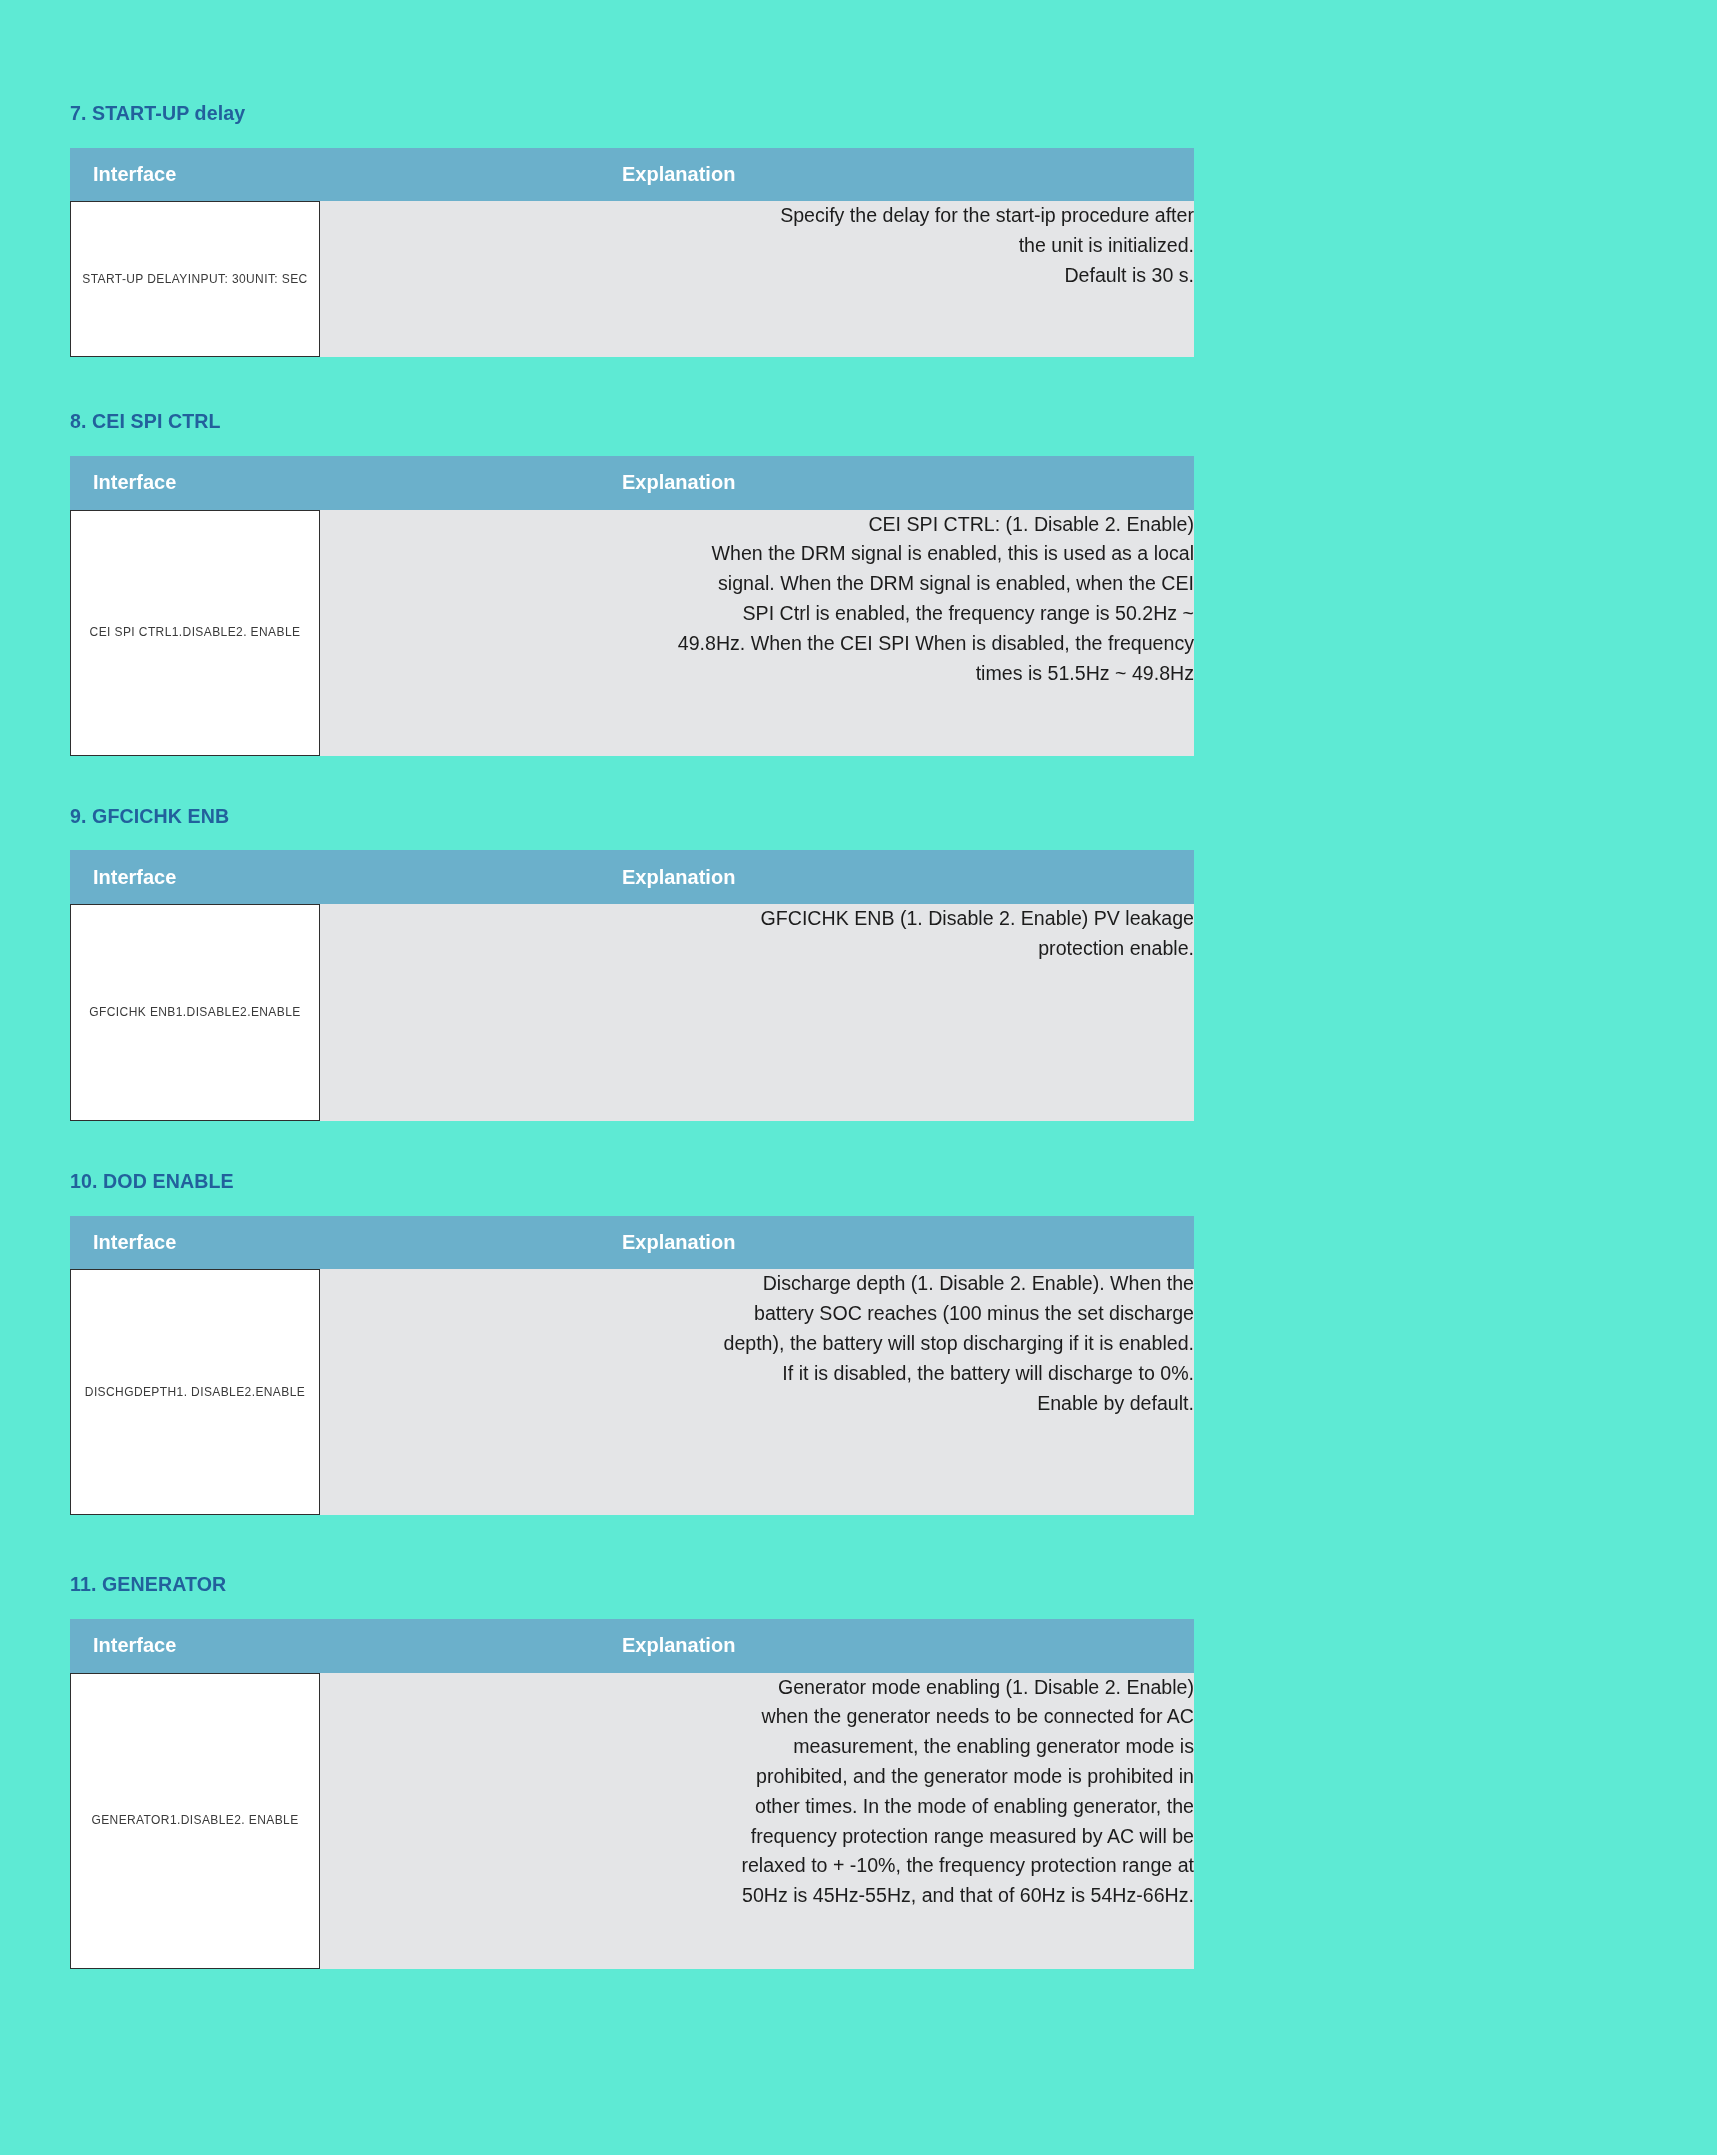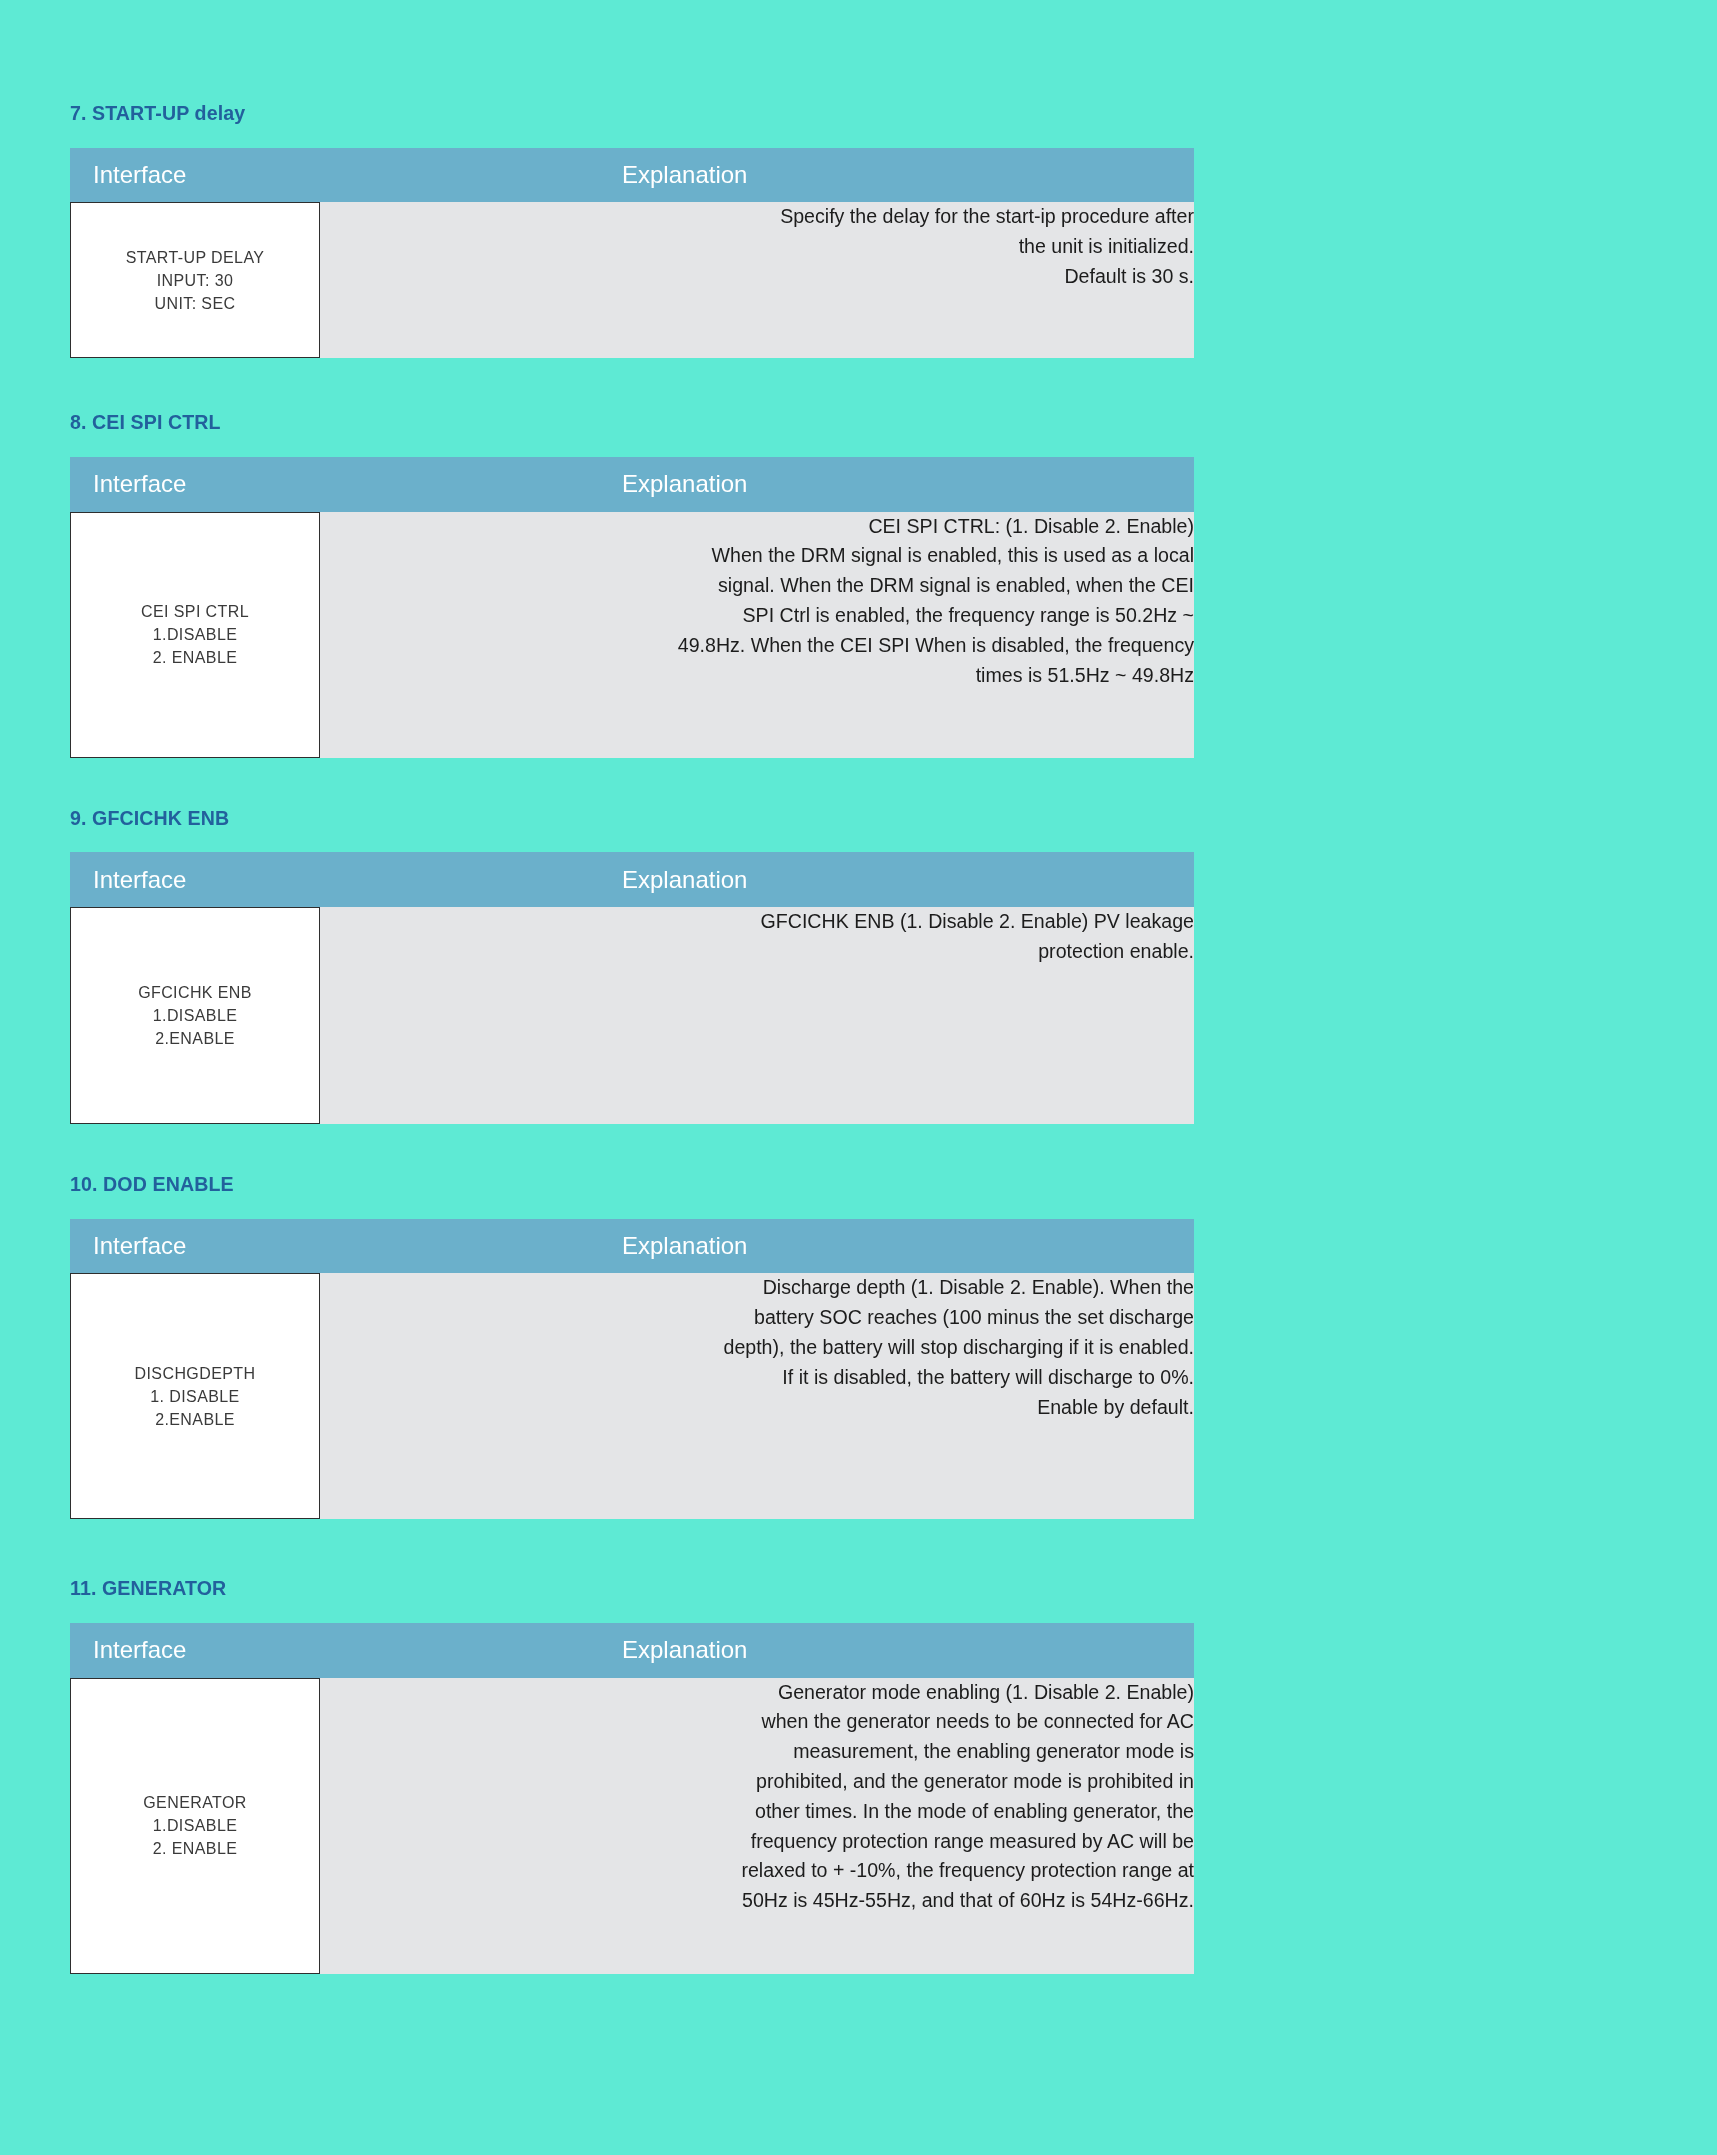--- a/index.html
+++ b/index.html
@@ -45,22 +45,22 @@
   
   .spec-table {
     width: 1123px;
     border-collapse: collapse;
     table-layout: fixed;
   }
   .thead-row th {
     background: #6bb0cb;
     color: #ffffff;
     font-family: "Liberation Sans", sans-serif;
-    font-weight: normal;
-    font-size: 24px;
+    font-weight: bold;
+    font-size: 20px;
     text-align: left;
     padding: 13.4px 0 13.4px 23px;
     height: 27px;
     vertical-align: middle;
     border: none;
   }
   .col-interface { width: 529px; }
   .col-explanation { width: 595px; }
 
   .body-row td {
@@ -76,26 +76,25 @@
     padding: 21px 29px 27px 0;
   }
 
   
   .lcd {
     background: #ffffff;
     border: 1.9px solid #2e2e2e;
     box-sizing: border-box;
     width: 250px;
     display: flex;
-    flex-direction: column;
     align-items: center;
     justify-content: center;
     font-family: "Liberation Sans", sans-serif;
     color: #3a3a3a;
-    font-size: 16px;
+    font-size: 12px;
     line-height: 1.45;
     letter-spacing: 0.4px;
   }
   .lcd-line {
     white-space: nowrap;
     text-align: center;
   }
   .lcd.h-std { height: 156px; }
   .lcd.h-tall { height: 246px; }
   .lcd.h-xtall { height: 217px; }

